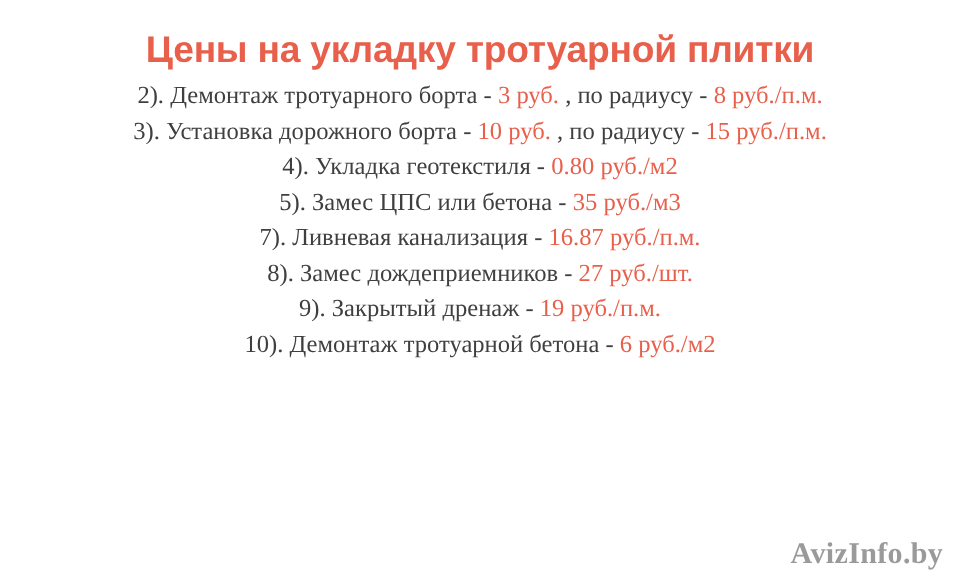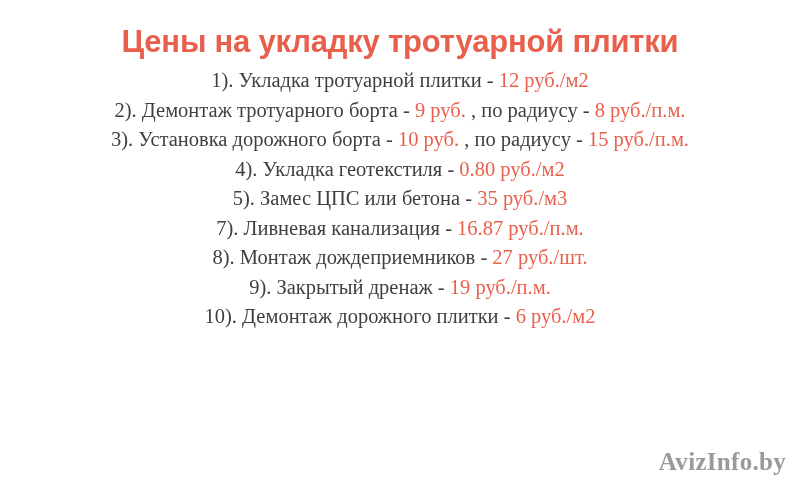--- a/index.html
+++ b/index.html
@@ -68,32 +68,24 @@
   }
 </style>
 </head>
 <body>
 
 <div class="page">
   <div class="title">Цены на укладку тротуарной плитки</div>
 
   <ul class="list">
     <li class="item">
-      <span class="num">1).</span>
-      <span class="label">Укладка тротуарной плитки</span>
-      <span class="sep">-</span>
-      <span class="price">12 руб./м2</span>
-      <span class="sep"></span>
-      <span class="price"></span>
-    </li>
-    <li class="item">
       <span class="num">2).</span>
       <span class="label">Демонтаж тротуарного борта</span>
       <span class="sep">-</span>
-      <span class="price">9 руб.</span>
+      <span class="price">3 руб.</span>
       <span class="sep">, по радиусу -</span>
       <span class="price">8 руб./п.м.</span>
     </li>
     <li class="item">
       <span class="num">3).</span>
       <span class="label">Установка дорожного борта</span>
       <span class="sep">-</span>
       <span class="price">10 руб.</span>
       <span class="sep">, по радиусу -</span>
       <span class="price">15 руб./п.м.</span>
@@ -117,37 +109,37 @@
     <li class="item">
       <span class="num">7).</span>
       <span class="label">Ливневая канализация</span>
       <span class="sep">-</span>
       <span class="price">16.87 руб./п.м.</span>
       <span class="sep"></span>
       <span class="price"></span>
     </li>
     <li class="item">
       <span class="num">8).</span>
-      <span class="label">Монтаж дождеприемников</span>
+      <span class="label">Замес дождеприемников</span>
       <span class="sep">-</span>
       <span class="price">27 руб./шт.</span>
       <span class="sep"></span>
       <span class="price"></span>
     </li>
     <li class="item">
       <span class="num">9).</span>
       <span class="label">Закрытый дренаж</span>
       <span class="sep">-</span>
       <span class="price">19 руб./п.м.</span>
       <span class="sep"></span>
       <span class="price"></span>
     </li>
     <li class="item">
       <span class="num">10).</span>
-      <span class="label">Демонтаж дорожного плитки</span>
+      <span class="label">Демонтаж тротуарной бетона</span>
       <span class="sep">-</span>
       <span class="price">6 руб./м2</span>
       <span class="sep"></span>
       <span class="price"></span>
     </li>
   </ul>
 
   <div class="watermark">AvizInfo.by</div>
 </div>
 

